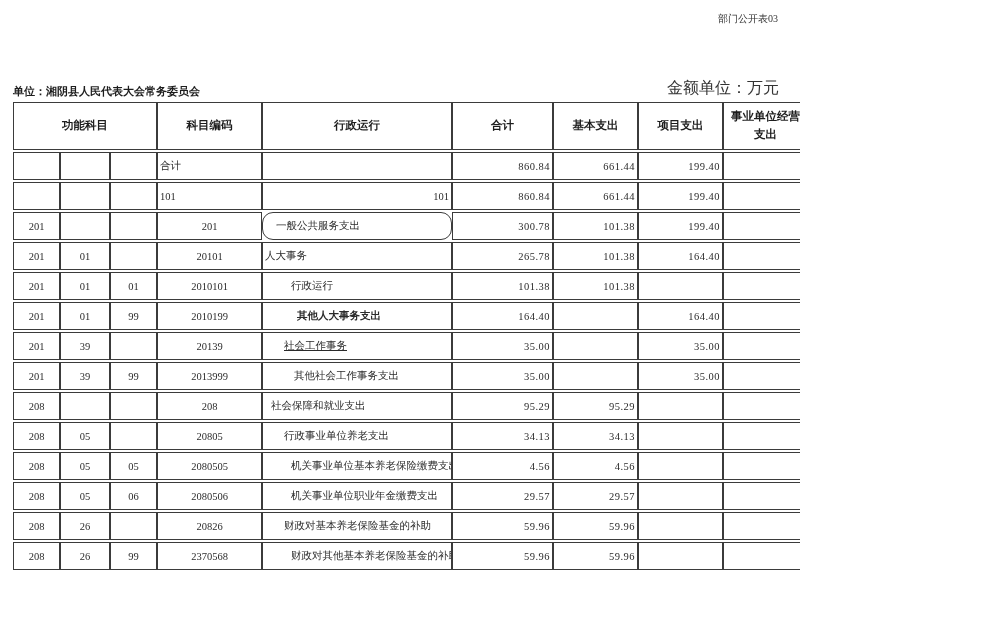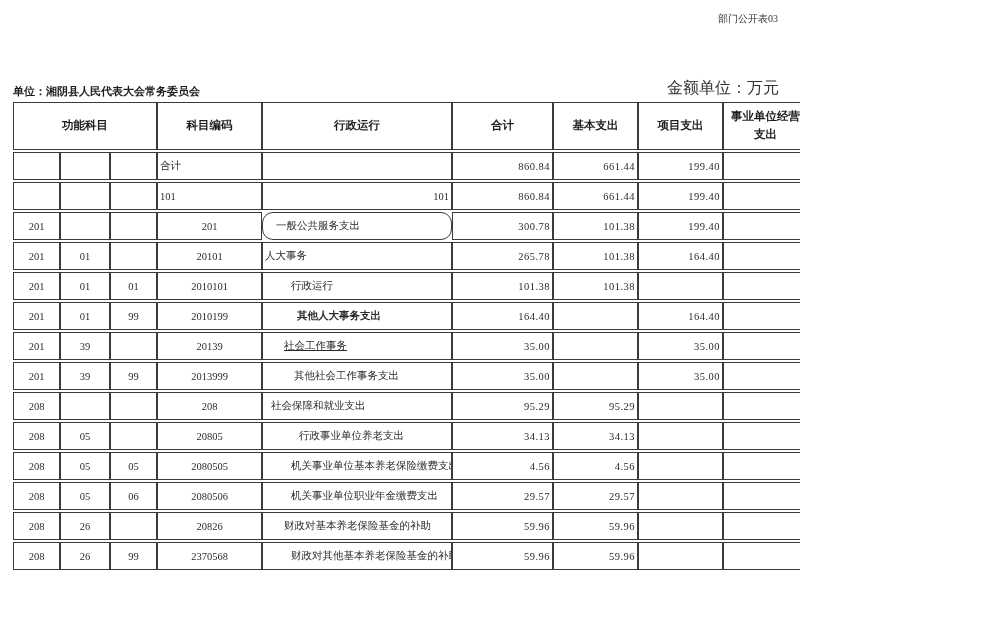--- a/index.html
+++ b/index.html
@@ -249,21 +249,21 @@
           <td class="num"></td>
           <td class="num"></td>
           <td class="num"></td>
           <td class="num"></td>
         </tr>
         <tr>
           <td class="fcode">208</td>
           <td class="fcode">05</td>
           <td class="fcode"></td>
           <td class="code-center">20805</td>
-          <td class="name-left" style="padding-left: 36px;">行政事业单位养老支出</td>
+          <td class="name-left" style="padding-left: 21px;">行政事业单位养老支出</td>
           <td class="num">34.13</td>
           <td class="num">34.13</td>
           <td class="num"></td>
           <td class="num"></td>
           <td class="num"></td>
           <td class="num"></td>
         </tr>
         <tr>
           <td class="fcode">208</td>
           <td class="fcode">05</td>

